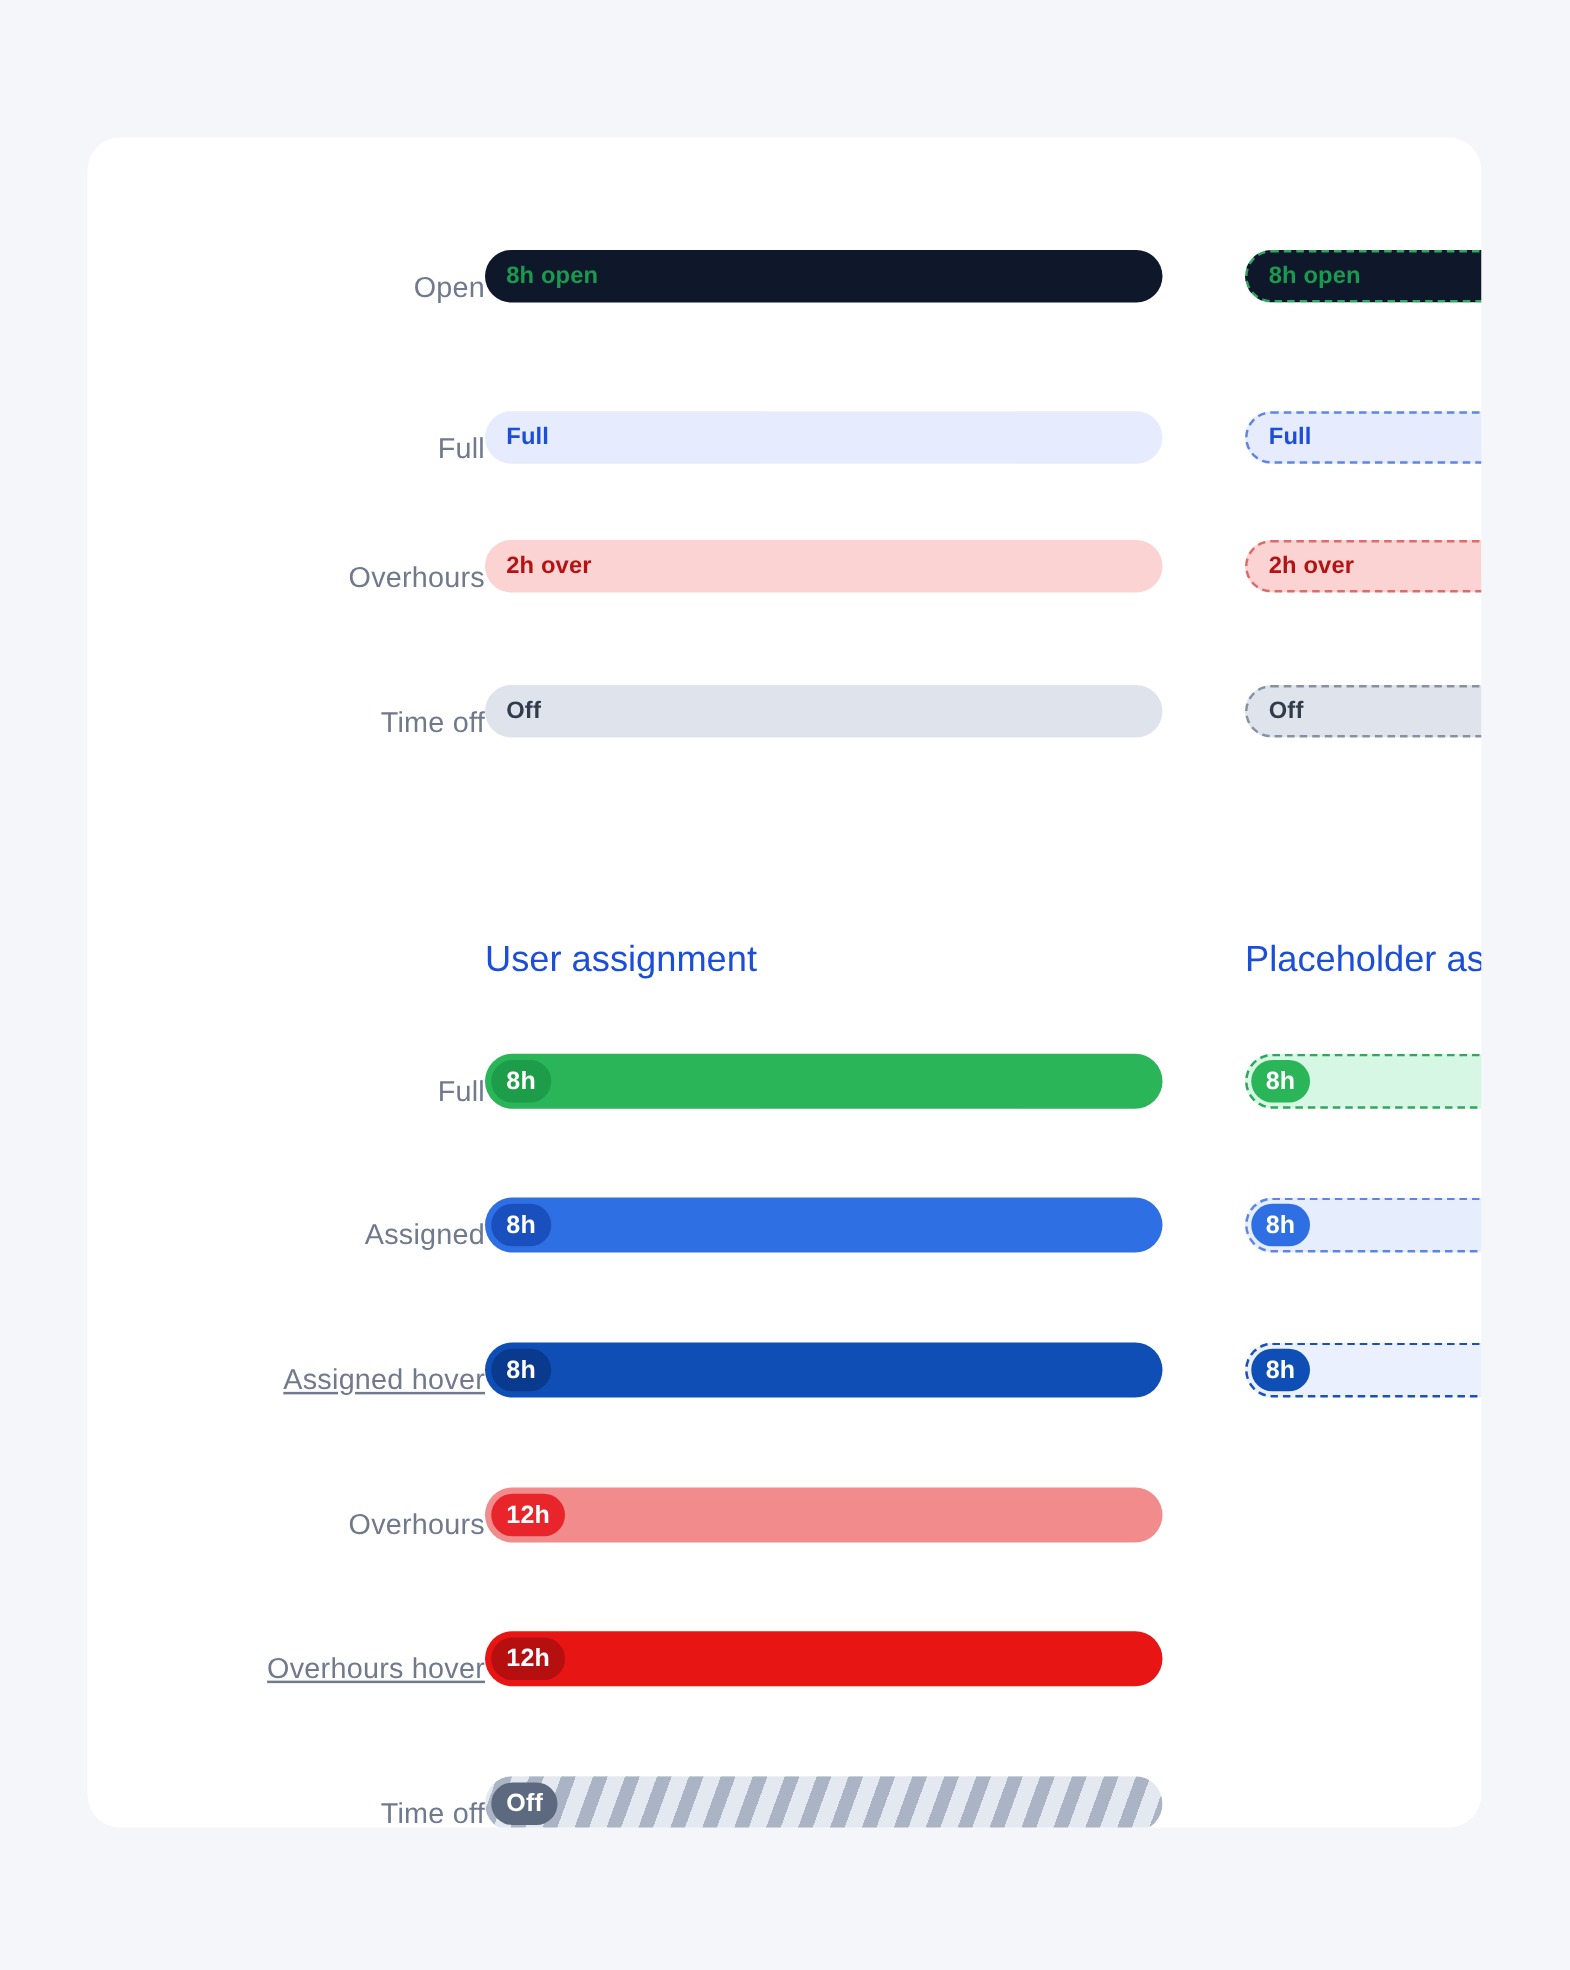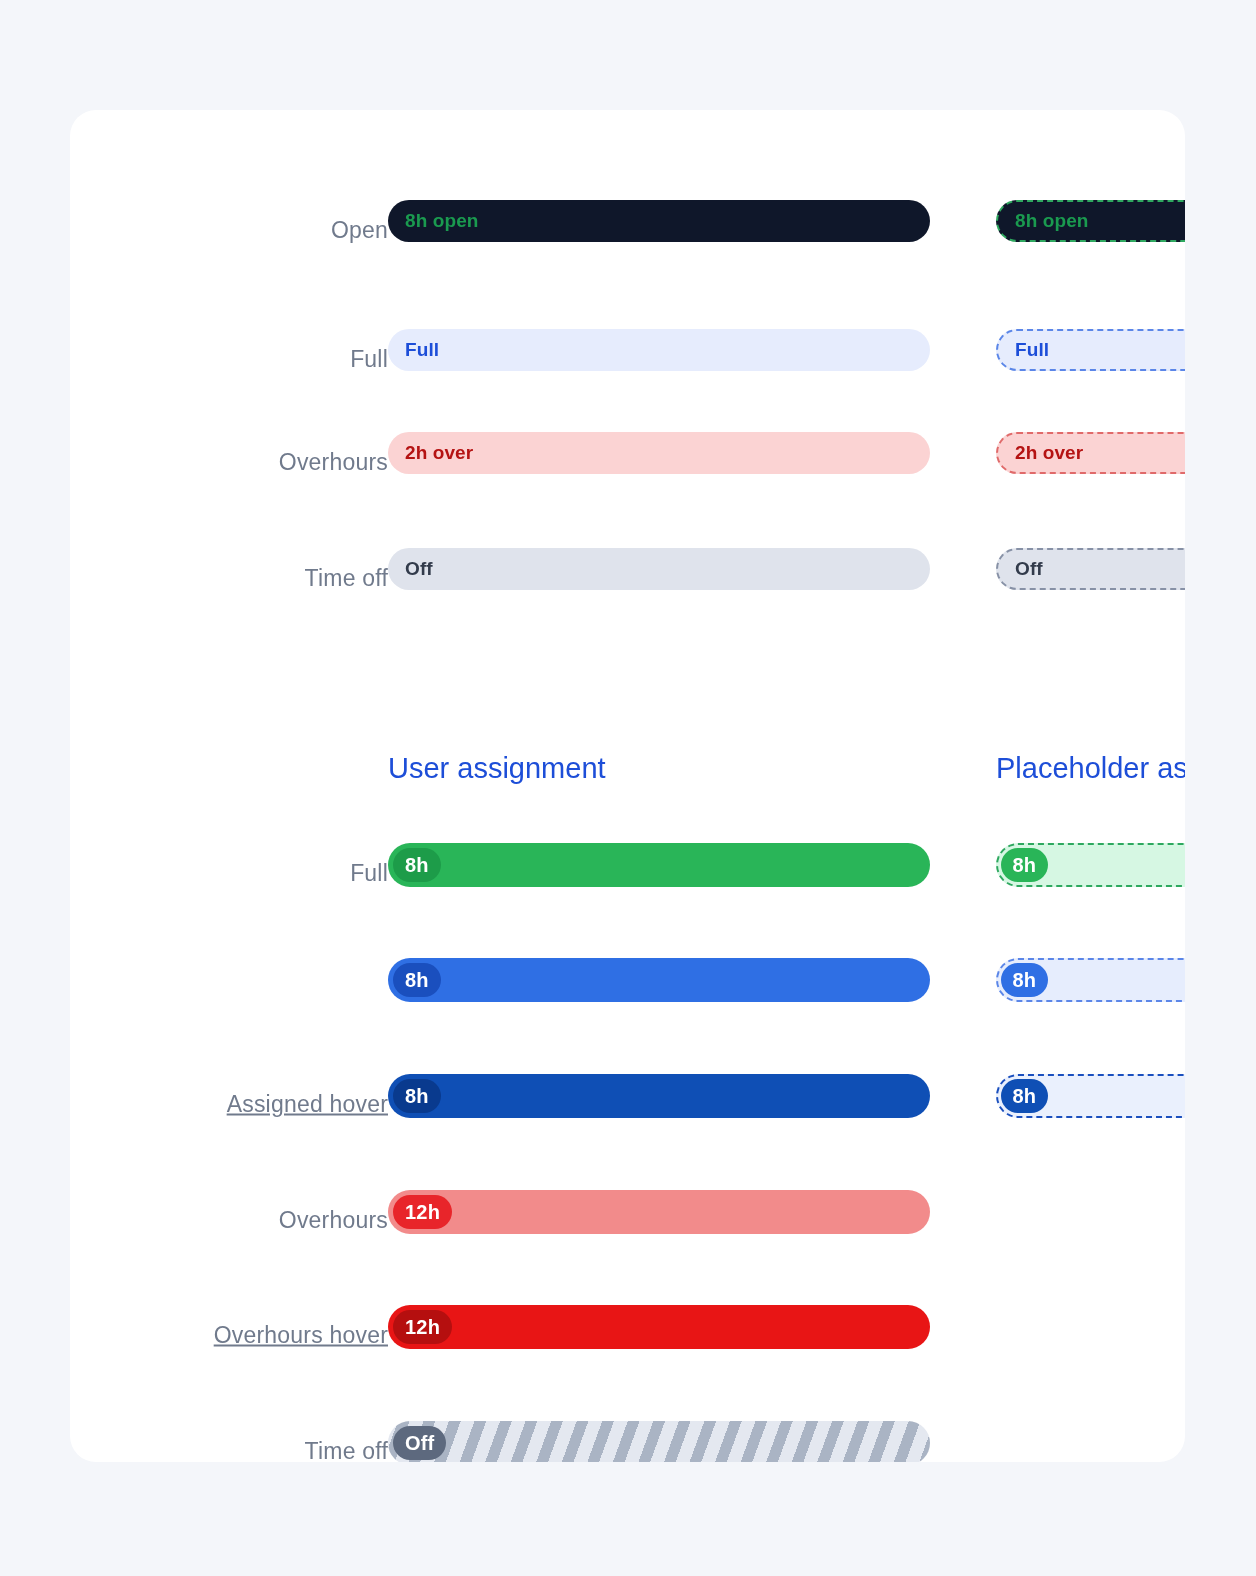--- a/index.html
+++ b/index.html
@@ -244,20 +244,21 @@
         </div>
       </div>
       <div class="col-ph">
         <div class="bar dashed bar-ph-added">
           <span class="badge">8h</span>
         </div>
       </div>
     </div>
 
     <div class="row" style="top:848px">
+      <div class="row-label">Assigned</div>
       <div class="col-user">
         <div class="bar bar-assigned">
           <span class="badge">8h</span>
         </div>
       </div>
       <div class="col-ph">
         <div class="bar dashed bar-ph-assigned">
           <span class="badge">8h</span>
         </div>
       </div>

